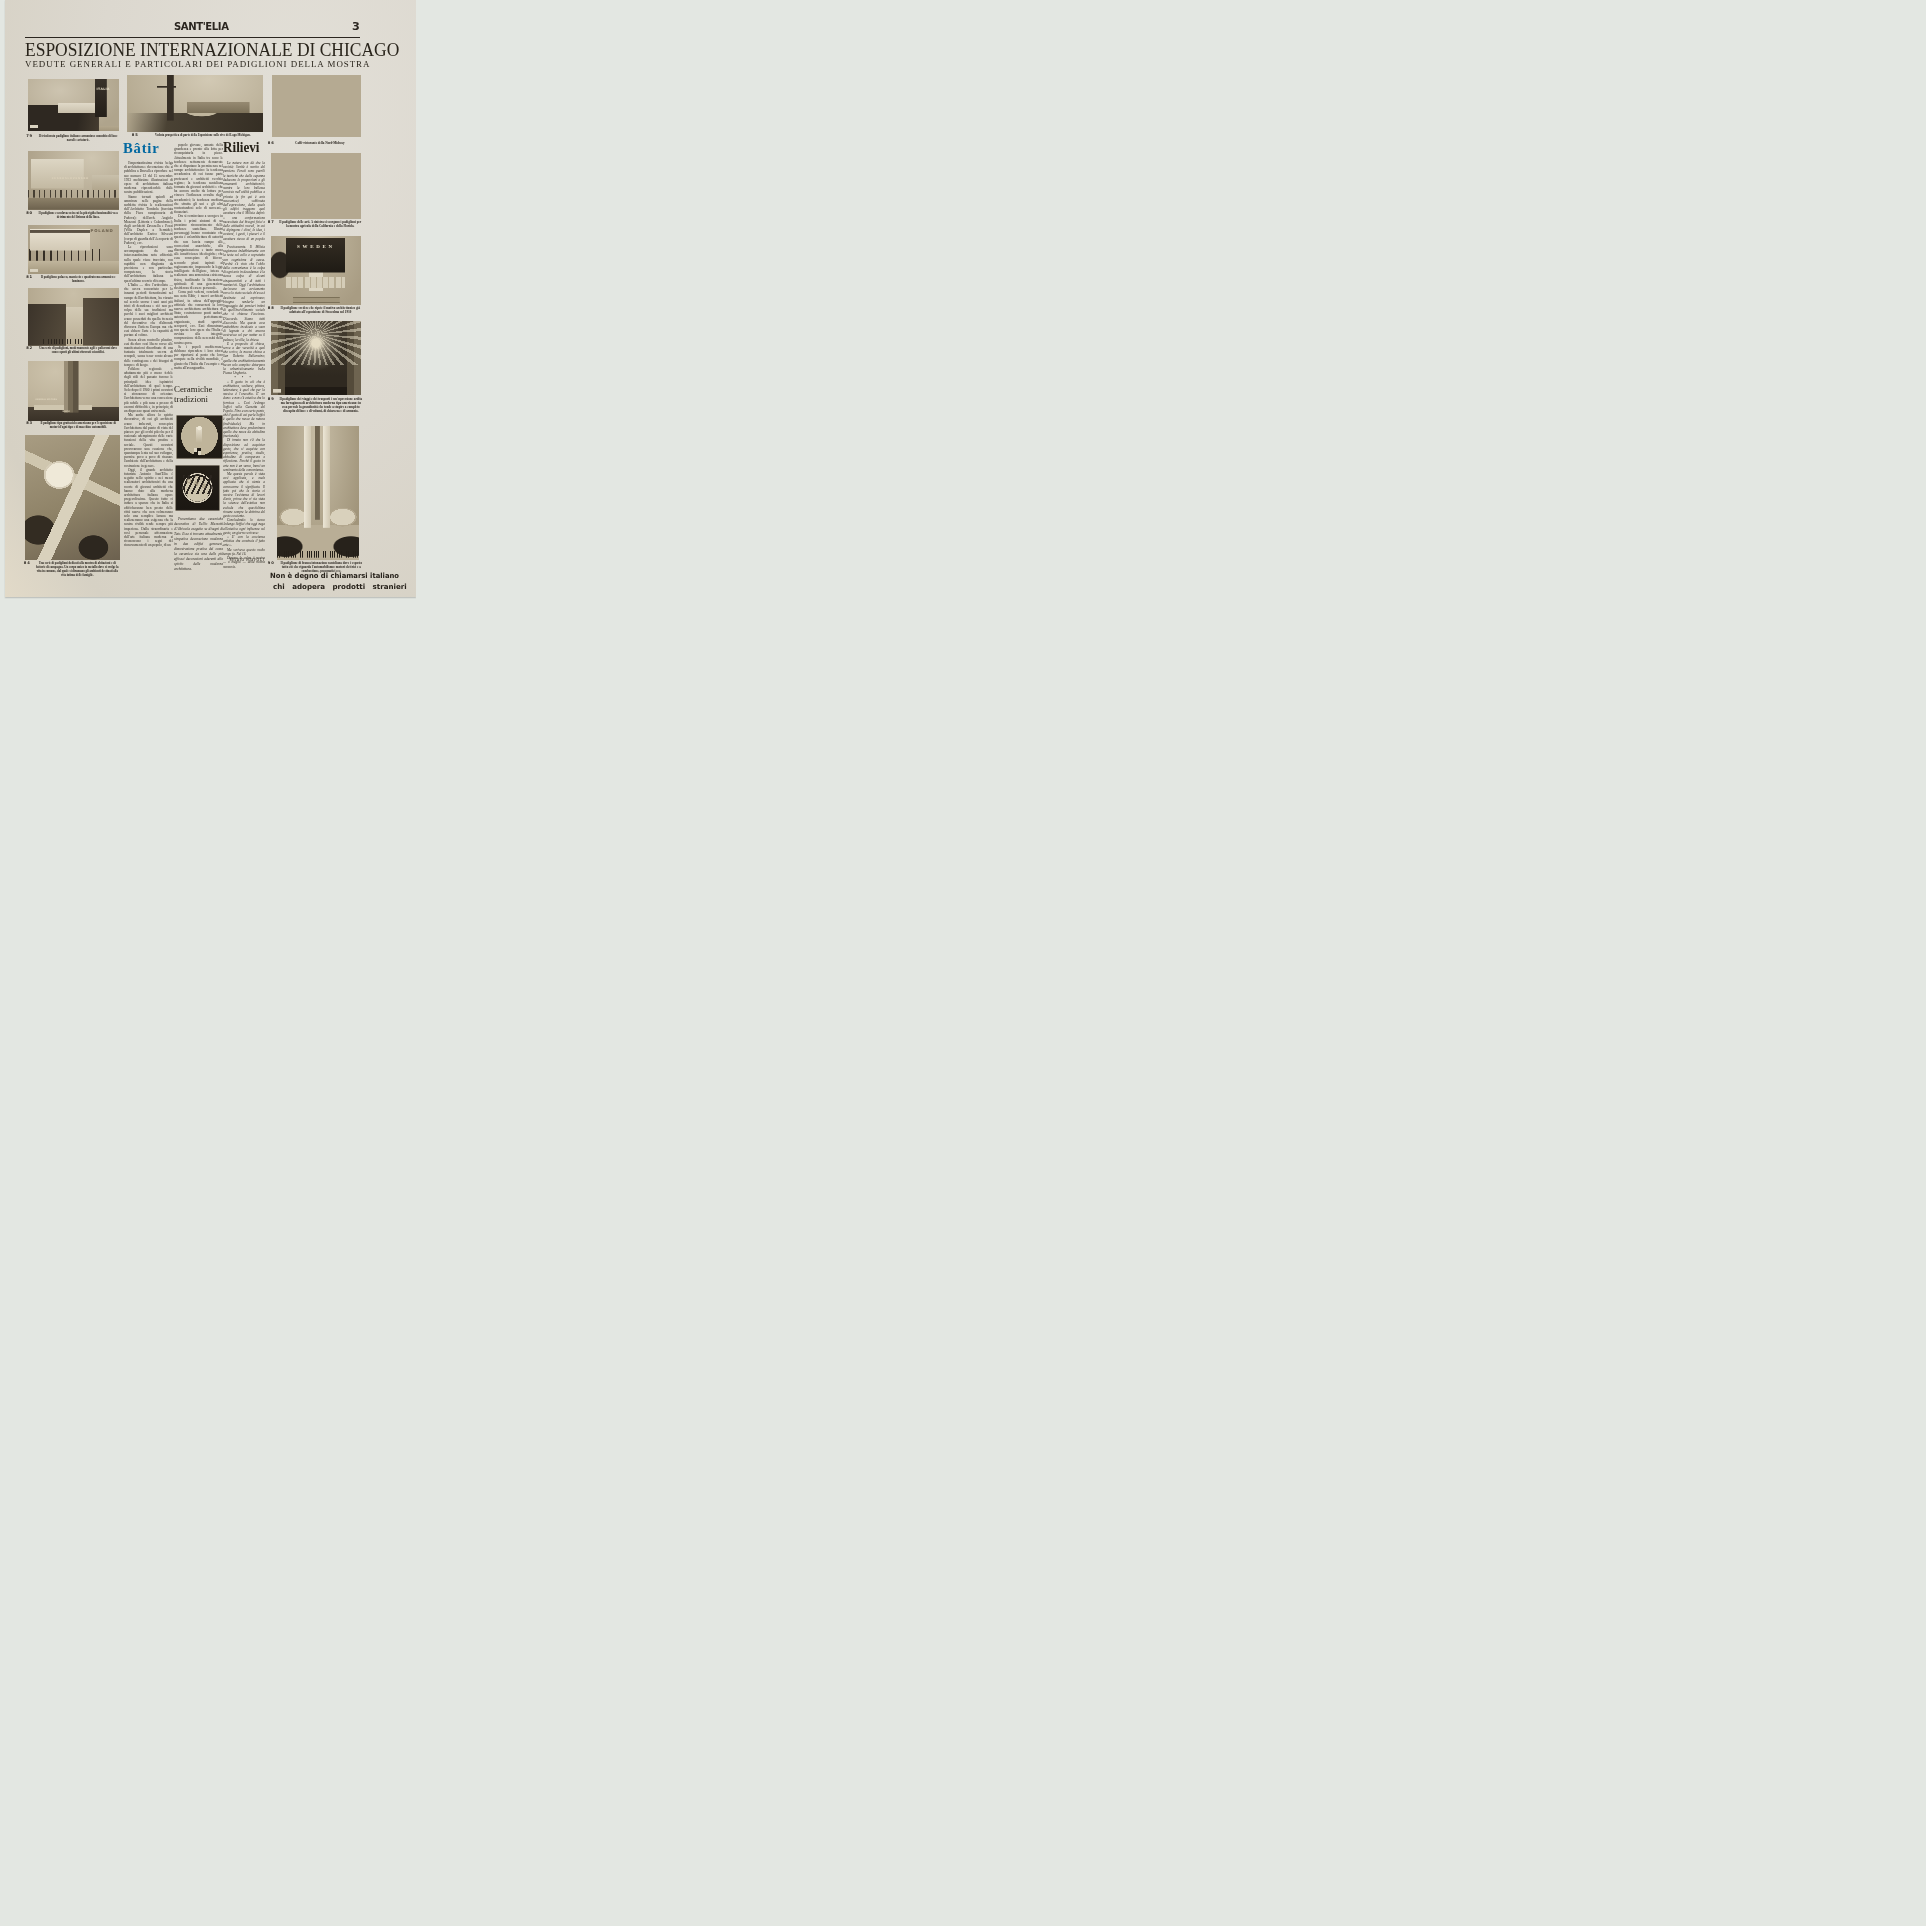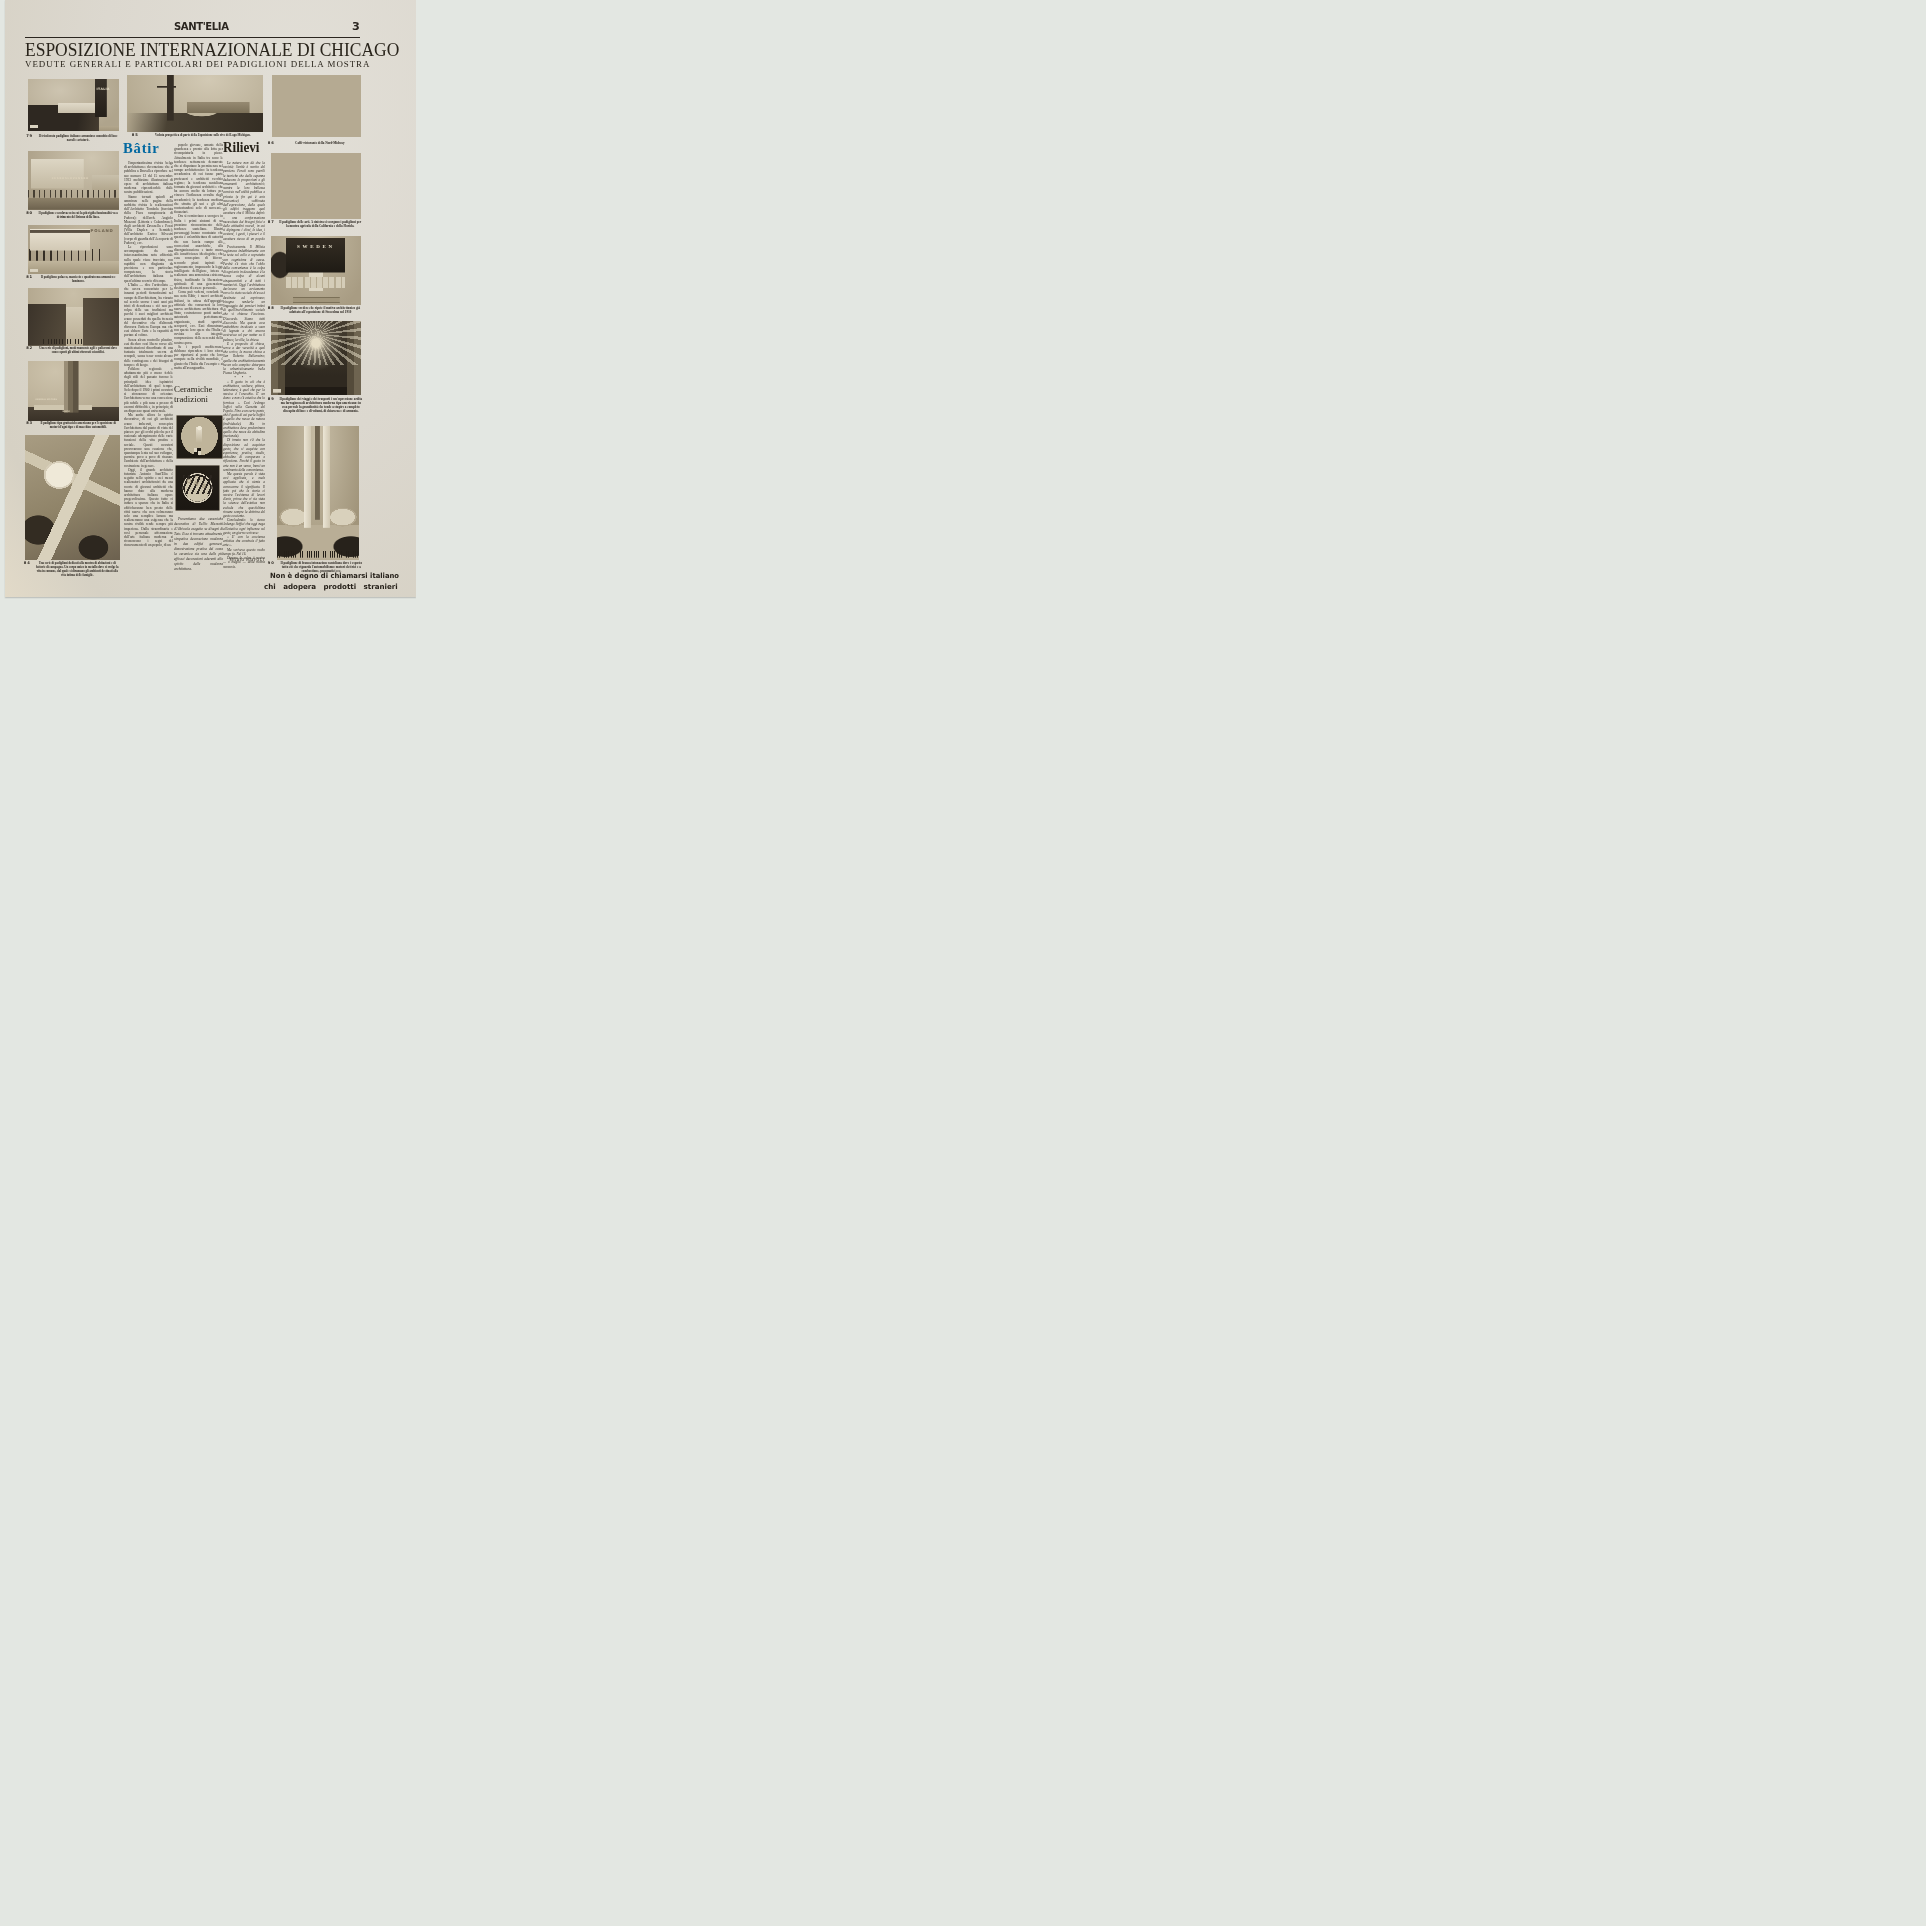--- a/index.html
+++ b/index.html
@@ -135,21 +135,21 @@
   .cer-title{left:174px;top:385px;width:52px;font:400 8.9px/1.1 "Liberation Serif",serif;color:#2a251c;}
   .byline{left:227px;top:559px;width:40px;text-align:center;font:400 3.7px/1 "Liberation Serif",serif;
           letter-spacing:0.6px;color:#2e2a23;}
   .cap{position:absolute;font:700 3px/3.9px "Liberation Serif",serif;color:#2b2620;text-align:center;}
   .cap .num{position:absolute;left:0.8px;top:-0.4px;font:700 3.7px/1 "DejaVu Sans","Liberation Sans",sans-serif;
             letter-spacing:0.8px;}
   .cap .txt{display:block;margin-left:11.6px;}
   .cap8px{font-size:3.2px;}
   .slogan1{left:270px;top:572px;width:114px;font:800 7.1px/1 "DejaVu Sans","Liberation Sans",sans-serif;
            color:#26211a;transform:scaleX(.96);transform-origin:left top;white-space:nowrap;}
-  .slogan2{left:264px;top:583px;width:116px;font:800 7.1px/1 "DejaVu Sans","Liberation Sans",sans-serif;
+  .slogan2{left:273px;top:583px;width:116px;font:800 7.1px/1 "DejaVu Sans","Liberation Sans",sans-serif;
            color:#26211a;word-spacing:5px;white-space:nowrap;}
 </style>
 </head>
 <body>
 
 <div class="paper"></div>
 
 <div class="abs masthead">SANT'ELIA</div>
 <div class="abs pagenum">3</div>
 <div class="abs hrule"></div>

